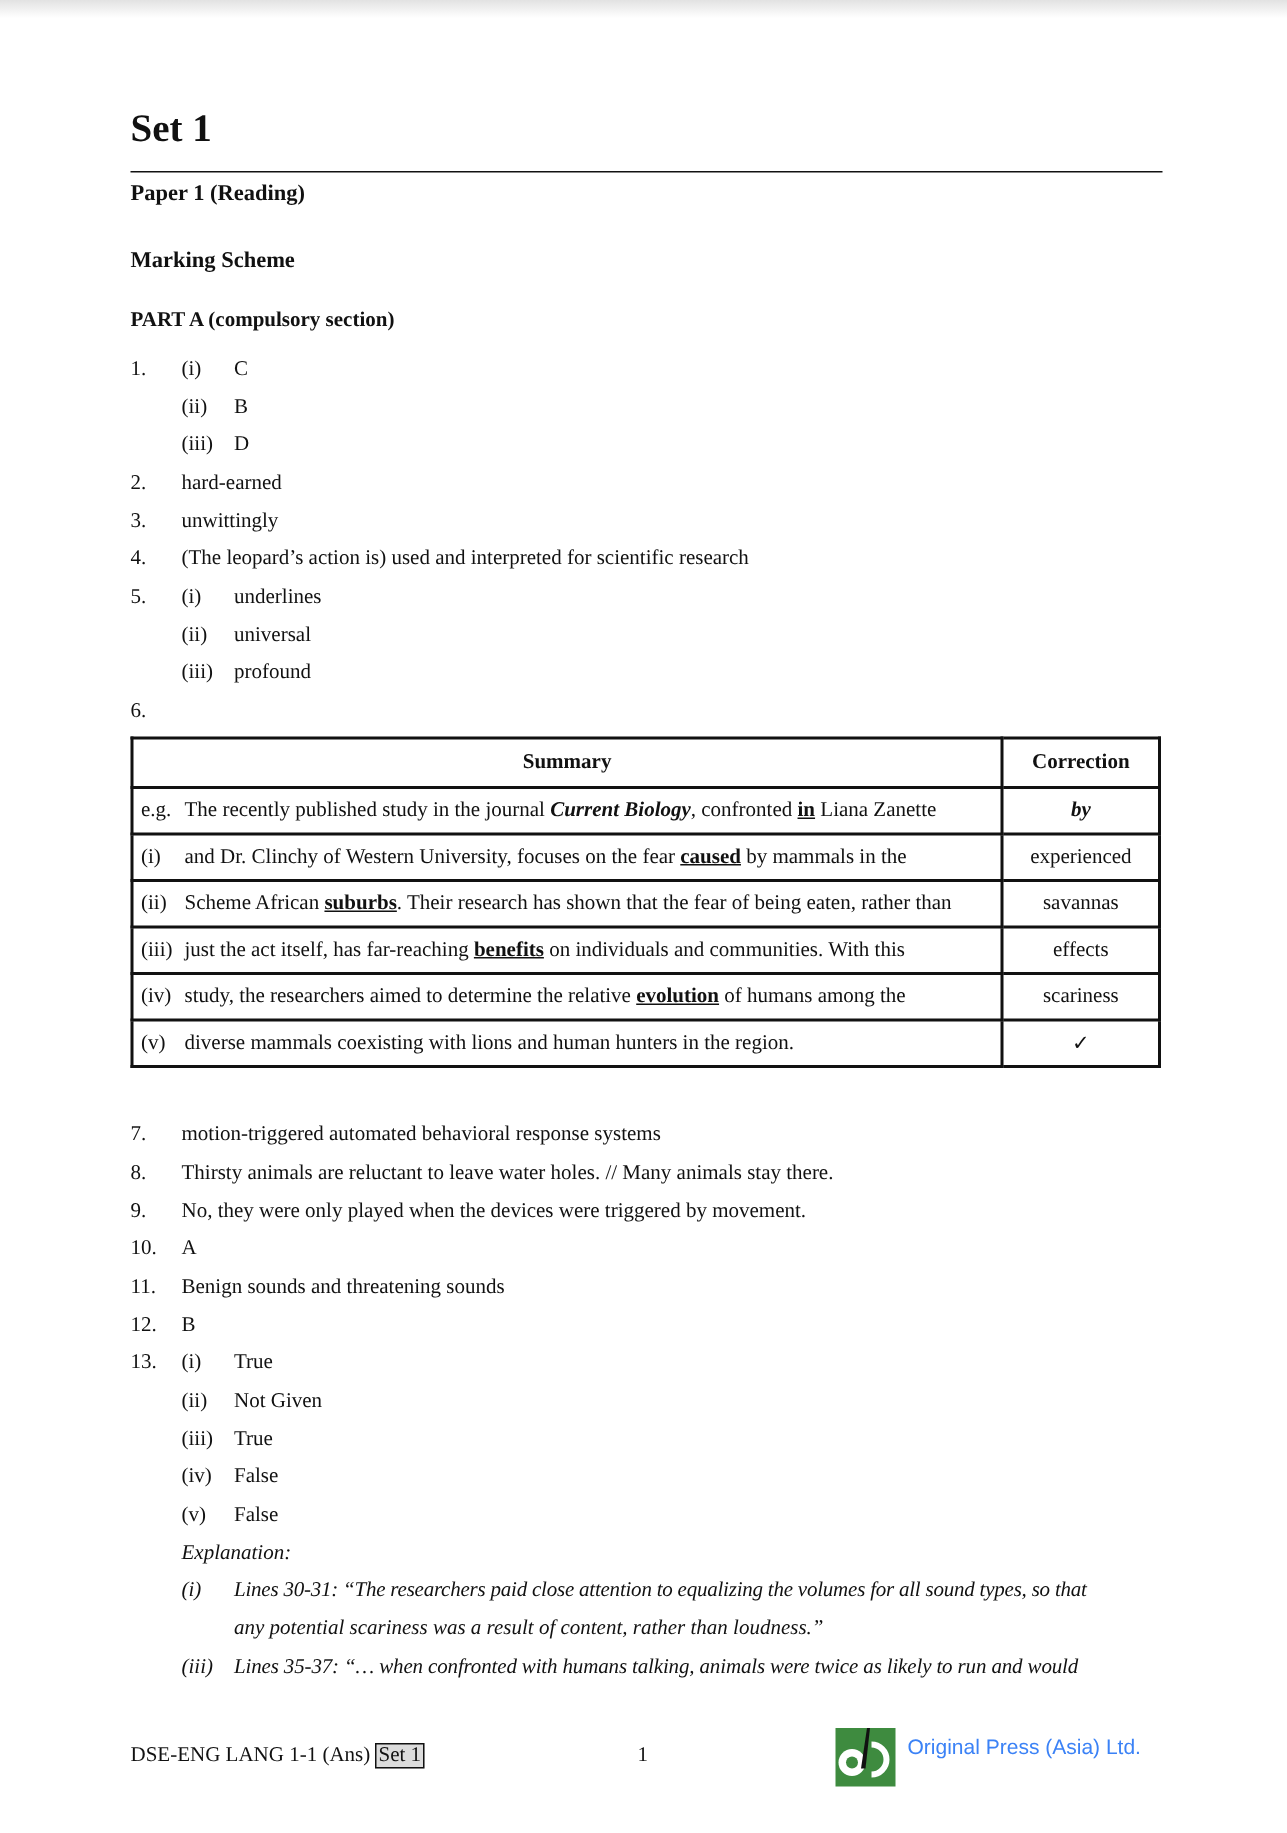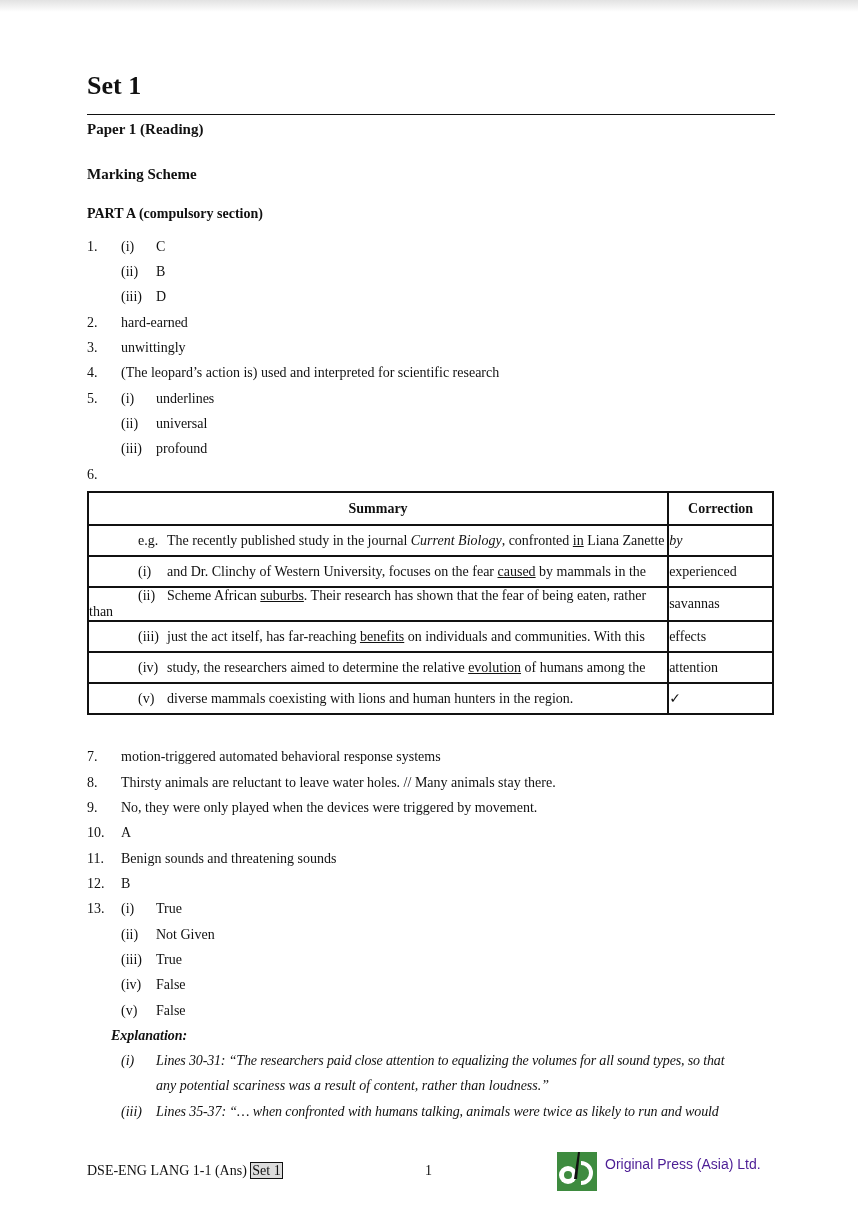--- a/index.html
+++ b/index.html
@@ -34,34 +34,34 @@
 
   table.summary {
     position: absolute; left: 0; top: 491px; width: 687px;
     border-collapse: collapse; font-size: 14px;
   }
   table.summary td, table.summary th {
     border: 2px solid #111; height: 29px; padding: 0; vertical-align: middle;
   }
   table.summary th { font-weight: bold; text-align: center; height: 31px; }
   .c-sum { width: 580px; }
-  .c-cor { width: 103px; text-align: left; }
-  .lbl { display: inline-block; width: 34px; padding-left: 5px; box-sizing: border-box; margin-left: 44px; }
-  .ul { font-weight: normal; text-decoration: underline; }
-  .it { font-style: italic; }
-
-  .expl { position: absolute; left: 24px; font-size: 14px; line-height: 18px; font-style: italic; font-weight: bold; }
+  .c-cor { width: 103px; text-align: center; }
+  .lbl { display: inline-block; width: 34px; padding-left: 5px; box-sizing: border-box; }
+  .ul { font-weight: bold; text-decoration: underline; }
+  .it { font-style: italic; font-weight: bold; }
+
+  .expl { position: absolute; left: 34px; font-size: 14px; line-height: 18px; font-style: italic; }
   .expl-line { position: absolute; font-style: italic; font-size: 14px; line-height: 18px; white-space: nowrap; }
 
   .footer { position: absolute; top: 1162px; font-size: 14px; line-height: 18px; }
   .footer-left { left: 87px; }
   .set-box { background: #dcdcdc; border: 1px solid #111; padding: 0 1px; }
   .footer-page { left: 425px; }
   .logo { position: absolute; left: 557px; top: 1152px; width: 40px; height: 39px; background: #3e8b3f; overflow: hidden; }
-  .logo-text { position: absolute; left: 605px; top: 1156px; font-family: "Liberation Sans", "DejaVu Sans", sans-serif; font-size: 14px; color: #4c1d95; }
+  .logo-text { position: absolute; left: 605px; top: 1156px; font-family: "Liberation Sans", "DejaVu Sans", sans-serif; font-size: 14px; color: #3b82f6; }
 </style>
 </head>
 <body>
 
 <div class="top-shade"></div>
 
 <div class="page">
   <div class="title">Set 1</div>
   <div class="rule"></div>
   <div class="h2 paper">Paper 1 (Reading)</div>
@@ -130,21 +130,21 @@
     <tr>
       <td class="c-sum"><span class="lbl">(ii)</span><span>Scheme African </span><span class="ul">suburbs</span><span>. Their research has shown that the fear of being eaten, rather than</span></td>
       <td class="c-cor">savannas</td>
     </tr>
     <tr>
       <td class="c-sum"><span class="lbl">(iii)</span><span>just the act itself, has far-reaching </span><span class="ul">benefits</span><span> on individuals and communities. With this</span></td>
       <td class="c-cor">effects</td>
     </tr>
     <tr>
       <td class="c-sum"><span class="lbl">(iv)</span><span>study, the researchers aimed to determine the relative </span><span class="ul">evolution</span><span> of humans among the</span></td>
-      <td class="c-cor">attention</td>
+      <td class="c-cor">scariness</td>
     </tr>
     <tr>
       <td class="c-sum"><span class="lbl">(v)</span><span>diverse mammals coexisting with lions and human hunters in the region.</span></td>
       <td class="c-cor">✓</td>
     </tr>
   </tbody>
     </table>
 
   <div class="row" style="top:748px">
     <span class="num">7.</span>

